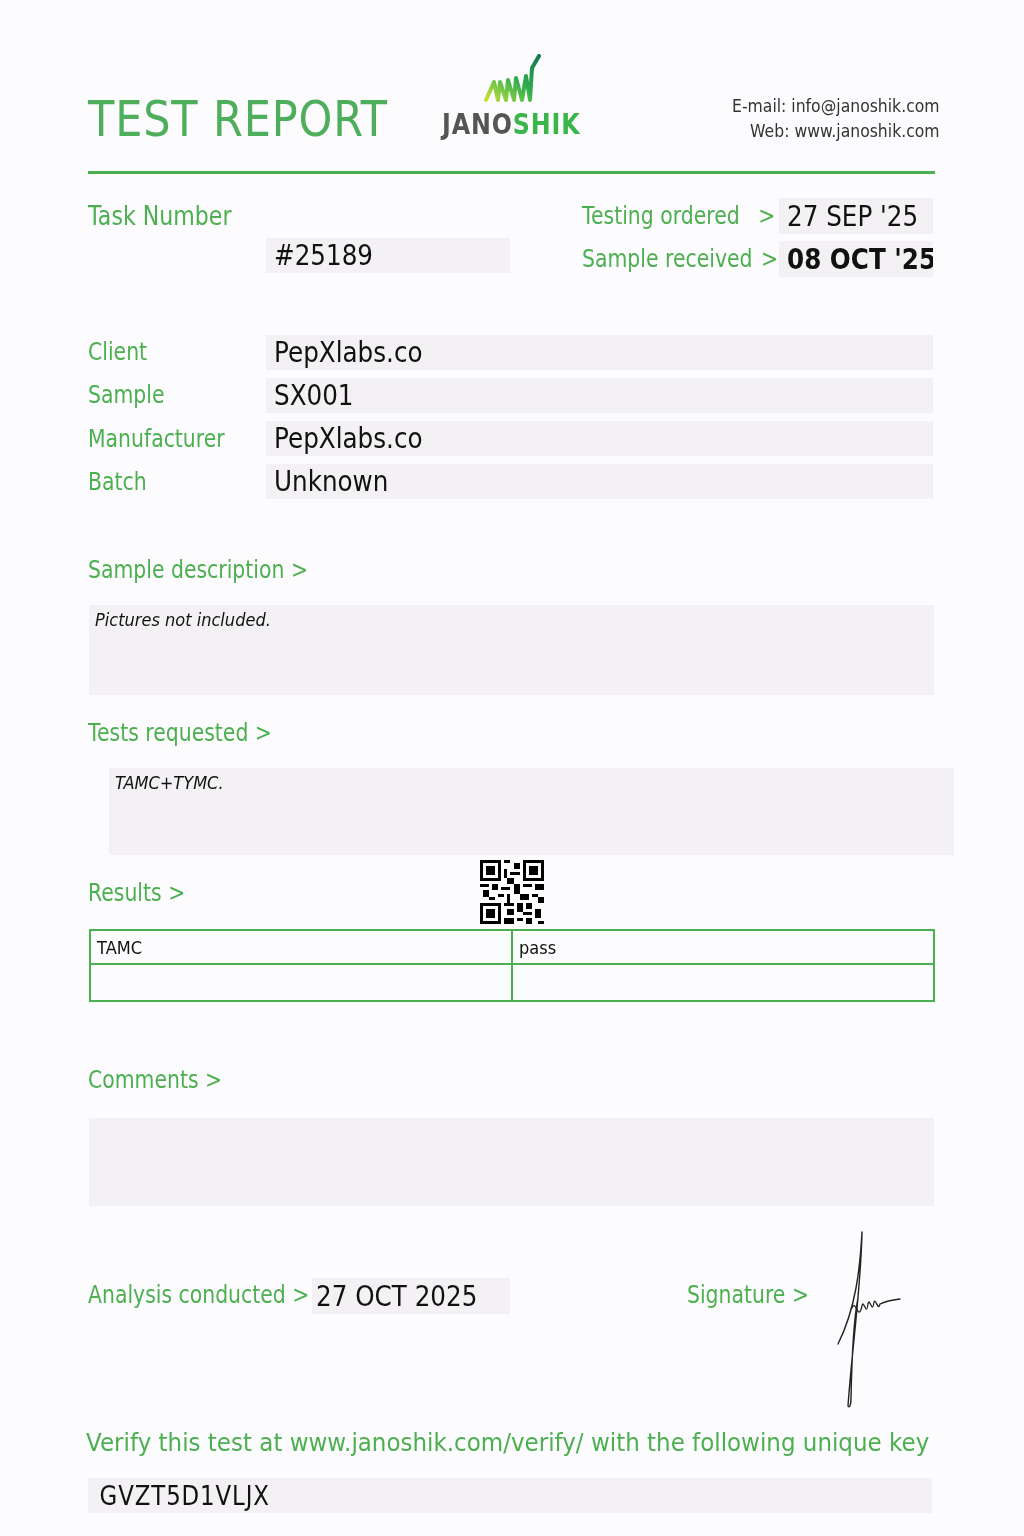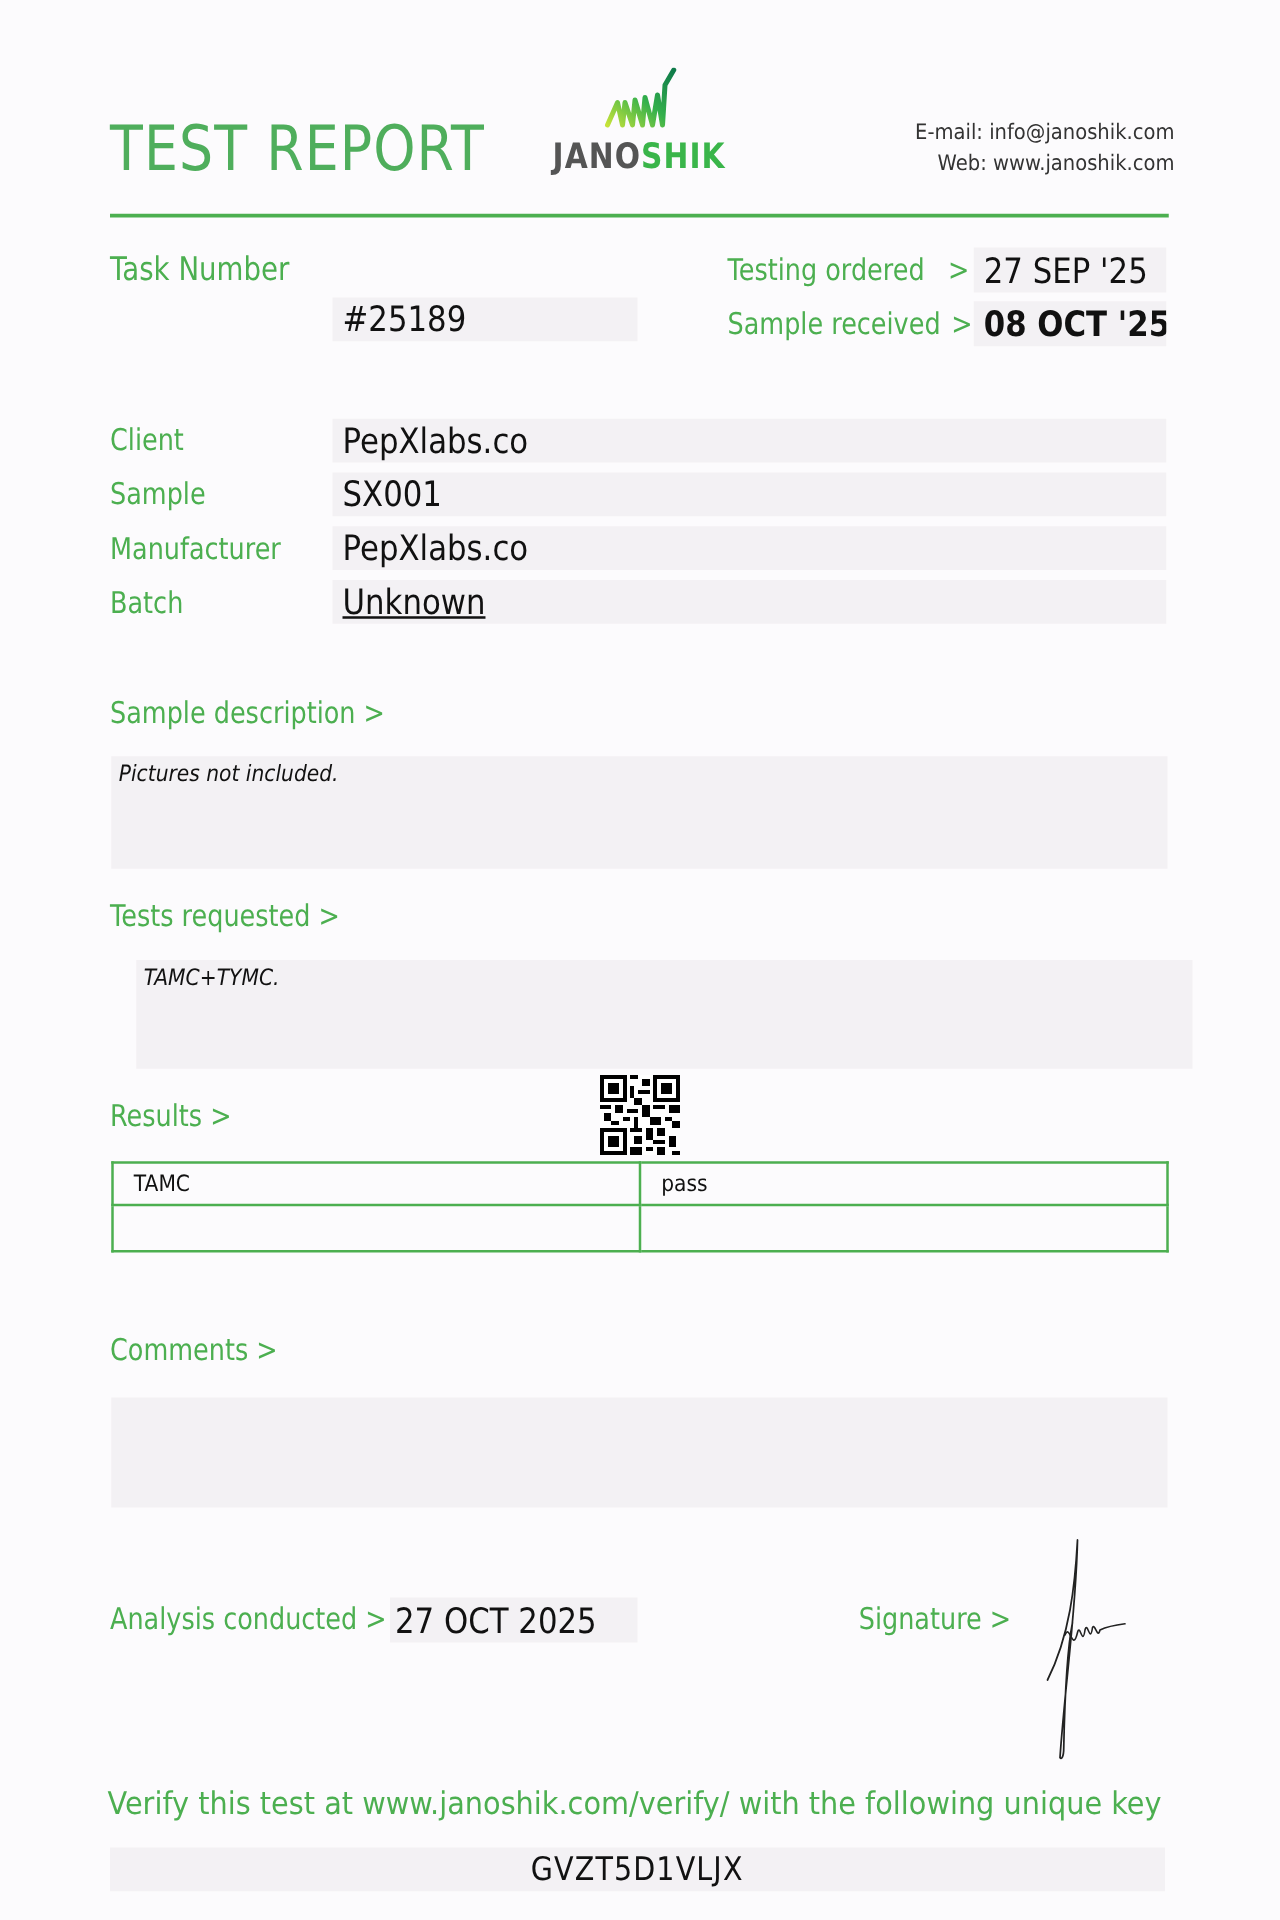--- a/index.html
+++ b/index.html
@@ -42,29 +42,29 @@
   }
   .field span { font-size: 28px; color: #111; display: inline-block; transform: scaleX(0.88); transform-origin: left center; }
   .box {
     background: #f3f1f4; box-sizing: border-box; padding: 4px 6px; font-style: italic;
   }
   .box span { font-size: 18px; color: #111; display: inline-block; transform: scaleX(0.9); transform-origin: left top; white-space: nowrap; }
   table.results {
     position: absolute; left: 89px; top: 929px; width: 846px; border-collapse: collapse;
   }
   table.results td {
-    border: 2px solid #4caf50; height: 34px; box-sizing: border-box; padding: 0 16px;
+    border: 2px solid #4caf50; height: 34px; box-sizing: border-box; padding: 0 6px;
     font-size: 18px; color: #111; width: 50%;
   }
   table.results td span { display: inline-block; transform: scaleX(0.9); transform-origin: left center; }
   .qr { left: 479px; top: 860px; width: 66px; height: 64px; }
   .sig { left: 830px; top: 1228px; width: 80px; height: 185px; }
   .key {
     left: 88px; top: 1478px; width: 844px; height: 35px; background: #f3f1f4;
-    display: flex; align-items: center; justify-content: center;
+    display: flex; align-items: center; 
   }
   .key span { font-size: 26px; color: #111; letter-spacing: 1px; transform: scaleX(0.88); display: inline-block; }
 </style>
 </head>
 <body>
 
 <div class="abs title">TEST REPORT</div>
 
 <div class="abs logo">
   <svg width="150" height="60" viewBox="0 0 150 60" style="position:absolute;left:0;top:0">
@@ -121,21 +121,21 @@
 <div class="abs field" style="left:266px;top:378px;width:667px;height:35px;">
     <span>SX001</span>
   </div>
 
 <div class="abs label-sm" style="left:88px;top:425px;">Manufacturer</div>
 <div class="abs field" style="left:266px;top:421px;width:667px;height:35px;">
     <span>PepXlabs.co</span>
   </div>
 
 <div class="abs label-sm" style="left:88px;top:468px;">Batch</div>
-<div class="abs field" style="left:266px;top:464px;width:667px;height:35px;text-decoration:underline;">
+<div class="abs field" style="left:266px;top:464px;width:667px;height:35px;">
     <span>Unknown</span>
   </div>
 
 <div class="abs label-sm" style="left:88px;top:556px;">Sample description &gt;</div>
 <div class="abs box" style="left:89px;top:605px;width:845px;height:90px;">
   <span>Pictures not included.</span>
 </div>
 
 <div class="abs label-sm" style="left:88px;top:719px;">Tests requested &gt;</div>
 <div class="abs box" style="left:89px;top:768px;width:845px;height:87px;margin-left:20px;">

